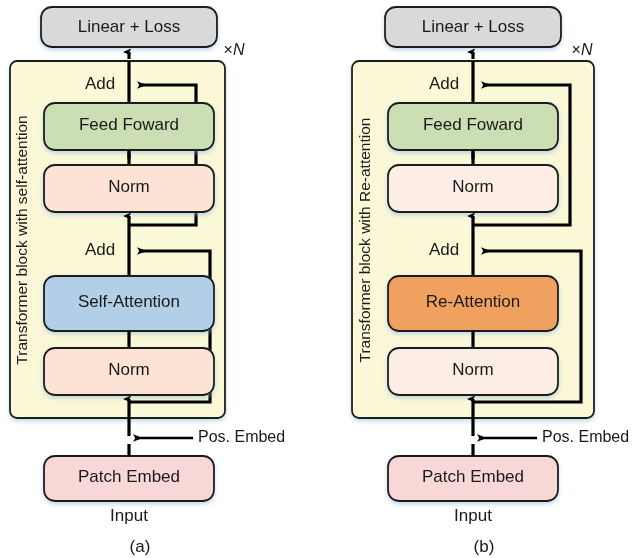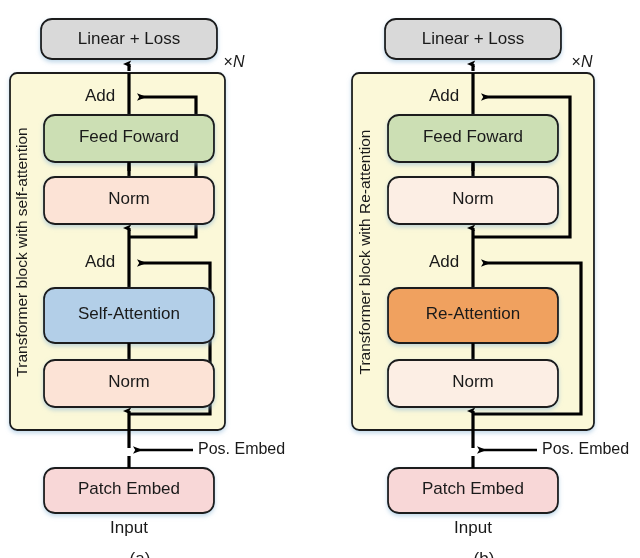--- a/index.html
+++ b/index.html
@@ -10,21 +10,21 @@
   body {
     width: 640px;
     height: 558px;
     font-family: "Liberation Sans", "DejaVu Sans", sans-serif;
     color: #1a1a1a;
     overflow: hidden;
     position: relative;
   }
   #stage {
     position: absolute;
-    left: 0; top: 16px;
+    left: 0; top: 4px;
     width: 640px;
     height: 522px;
   }
   svg.diagram {
     position: absolute;
     left: 0; top: 0;
     width: 640px;
     height: 558px;
     display: block;
   }

